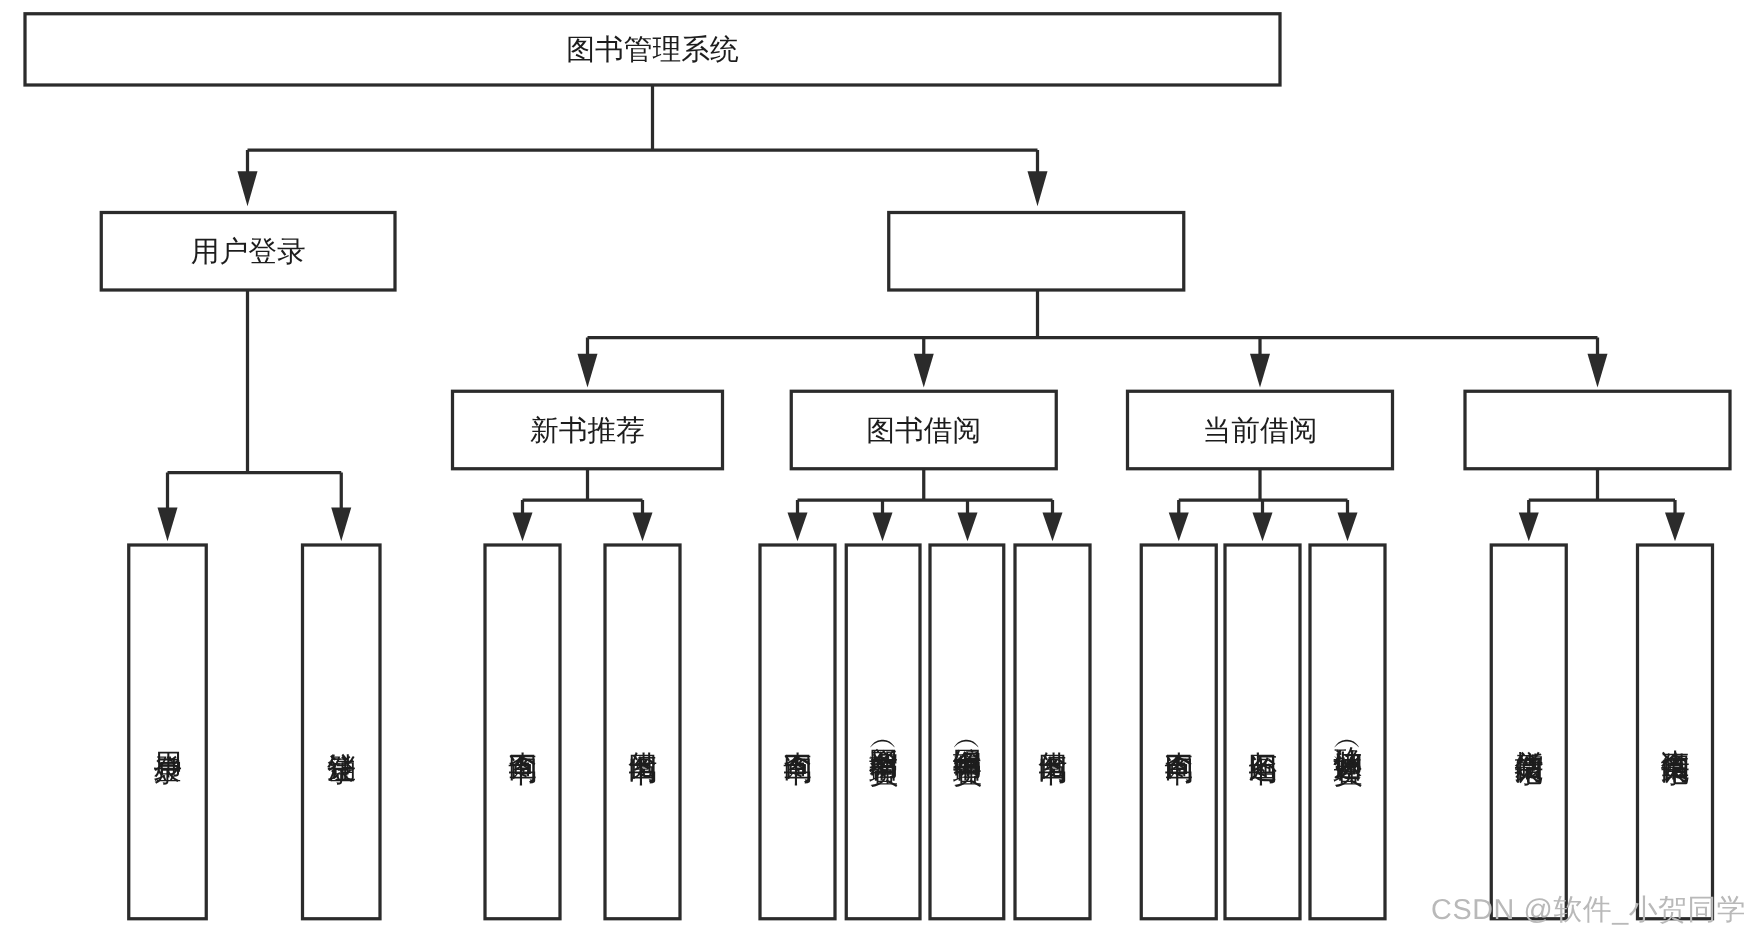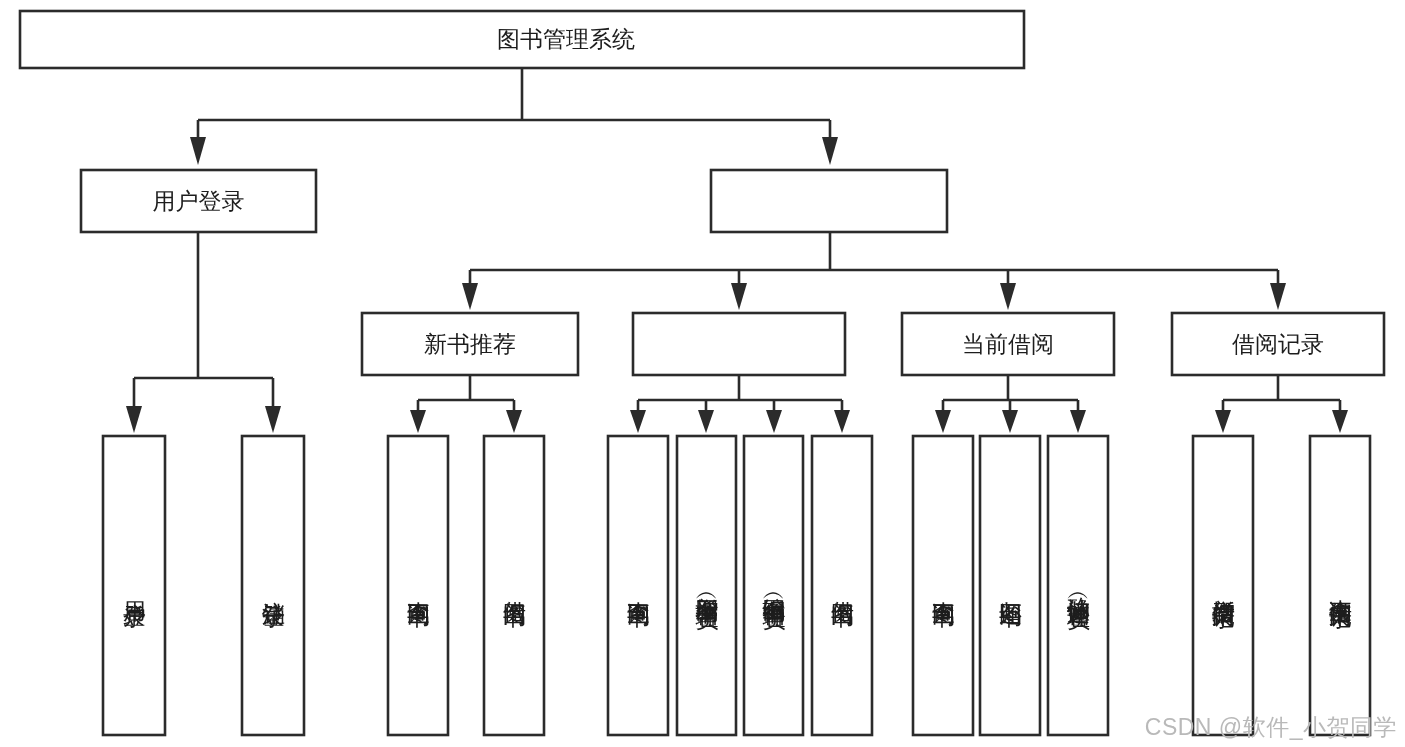--- a/index.html
+++ b/index.html
@@ -180,37 +180,37 @@
     <g>
       <path class="connector" d="M 1278 375 L 1278 400"></path>
       <path class="connector" d="M 1223 400 L 1340 400"></path>
       <path class="connector" d="M 1223 400 L 1223 412"></path>
       <path class="connector" d="M 1340 400 L 1340 412"></path>
       <polygon class="arrow-head" points="1215,410 1231,410 1223,433"></polygon>
       <polygon class="arrow-head" points="1332,410 1348,410 1340,433"></polygon>
     </g>
   </svg>
 
-  <div class="hnode" style="left:20px; top:11px; width:1004px; height:57px;margin-left:44px;">
+  <div class="hnode" style="left:20px; top:11px; width:1004px; height:57px;">
     <span>图书管理系统</span>
   </div>
 
   <div class="hnode" style="left:81px; top:170px; width:235px; height:62px;">
     <span>用户登录</span>
   </div>
 
   <div class="hnode" style="left:362px; top:313px; width:216px; height:62px;border-radius:22px;">
     <span>新书推荐</span>
   </div>
+  <div class="hnode" style="left:633px; top:313px; width:212px; height:62px;">
+    <span>图书借阅</span>
+  </div>
   <div class="hnode" style="left:902px; top:313px; width:212px; height:62px;">
     <span>当前借阅</span>
   </div>
-  <div class="hnode" style="left:1172px; top:313px; width:212px; height:62px;">
-    <span>借阅记录</span>
-  </div>
 
   <div class="vnode" style="left:103px; top:436px; width:62px; height:299px;">
     <span class="vnode-text">用户登录</span>
   </div>
   <div class="vnode" style="left:242px; top:436px; width:62px; height:299px;">
     <span class="vnode-text">注销登录</span>
   </div>
 
   <div class="vnode" style="left:388px; top:436px; width:60px; height:299px;">
     <span class="vnode-text">查询图书</span>

